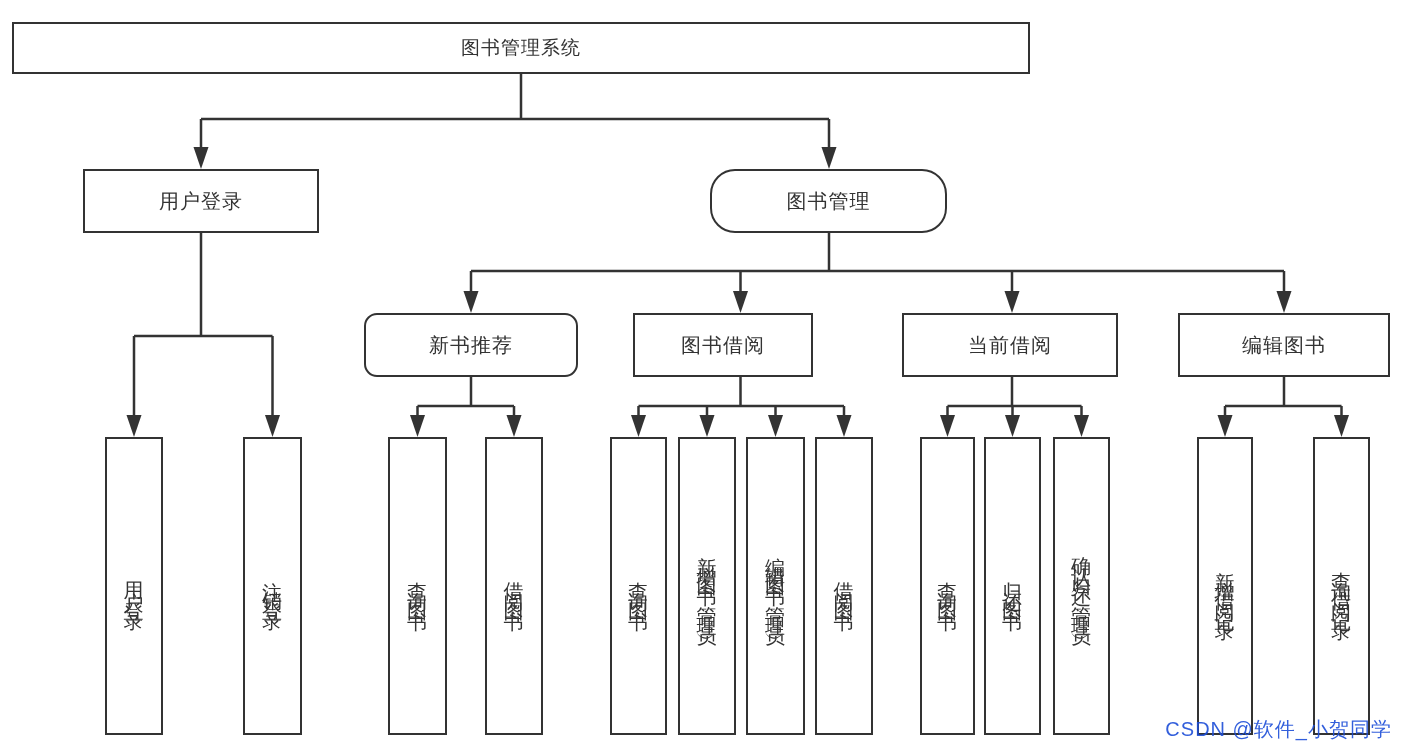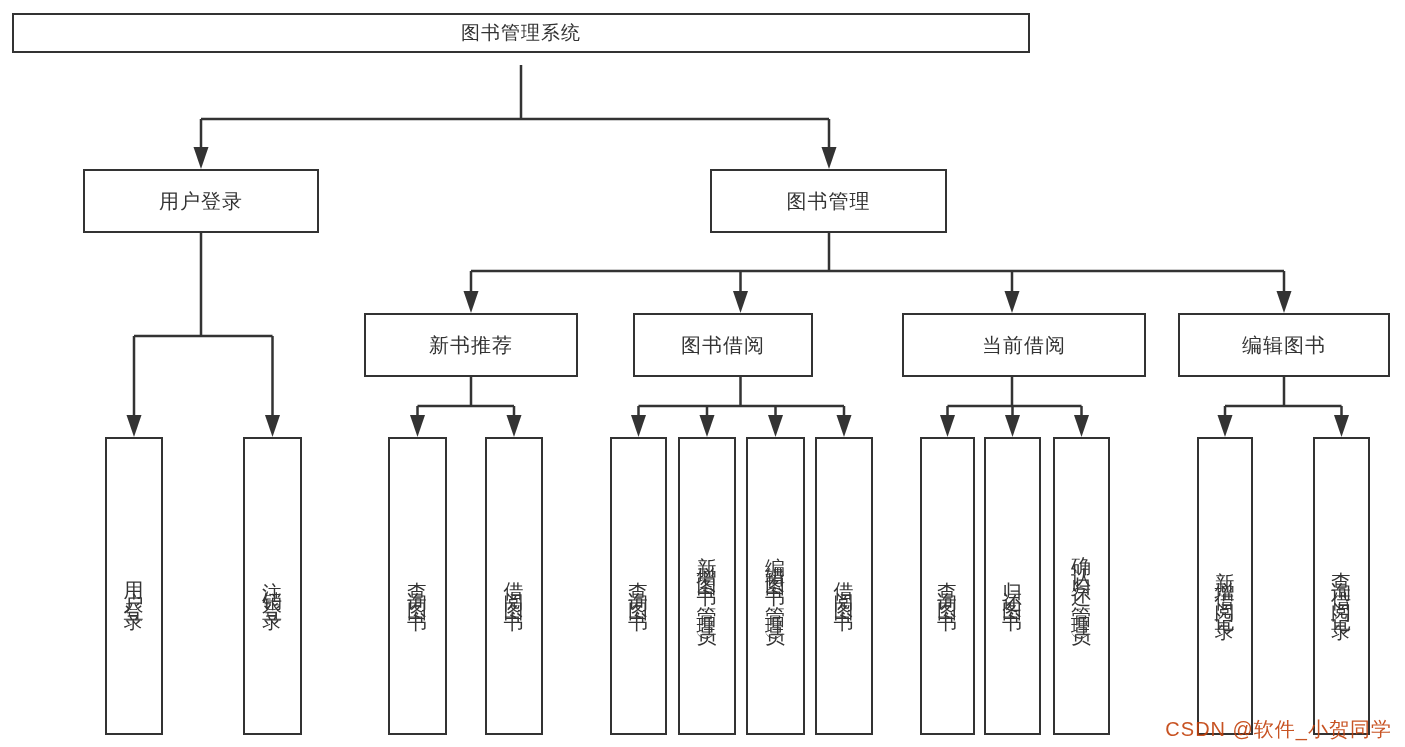--- a/index.html
+++ b/index.html
@@ -45,21 +45,21 @@
     letter-spacing: 10px;
     line-height: 1;
     color: #333333;
     white-space: nowrap;
   }
   .watermark {
     position: absolute;
     right: 13px;
     bottom: 4px;
     font-size: 20px;
-    color: #c2410c;
+    color: #1d4ed8;
     opacity: 0.9;
     letter-spacing: 1px;
     z-index: 5;
   }
 </style>
 </head>
 <body>
 
 <div class="canvas">
 
@@ -96,38 +96,38 @@
       <polygon points="768,415 783,415 775.5,437"></polygon>
       <polygon points="836.5,415 851.5,415 844,437"></polygon>
       <polygon points="940,415 955,415 947.5,437"></polygon>
       <polygon points="1005,415 1020,415 1012.5,437"></polygon>
       <polygon points="1074,415 1089,415 1081.5,437"></polygon>
       <polygon points="1217.5,415 1232.5,415 1225,437"></polygon>
       <polygon points="1334,415 1349,415 1341.5,437"></polygon>
     </g>
   </svg>
 
-  <div class="box hbox root" style="left:12px; top:13px; width:1018px; height:40px;text-align:right;">
+  <div class="box hbox root" style="left:12px; top:22px; width:1018px; height:52px;text-align:right;">
     <span>图书管理系统</span>
   </div>
 
   <div class="box hbox" style="left:83px; top:169px; width:236px; height:64px;">
     <span>用户登录</span>
   </div>
-  <div class="box hbox" style="left:710px; top:169px; width:237px; height:64px;">
+  <div class="box hbox" style="left:710px; top:169px; width:237px; height:64px;border-radius:25px;">
     <span>图书管理</span>
   </div>
 
-  <div class="box hbox" style="left:364px; top:313px; width:214px; height:64px;">
+  <div class="box hbox" style="left:364px; top:313px; width:214px; height:64px;border-radius:13px;">
     <span>新书推荐</span>
   </div>
   <div class="box hbox" style="left:633px; top:313px; width:180px; height:64px;">
     <span>图书借阅</span>
   </div>
-  <div class="box hbox" style="left:902px; top:313px; width:244px; height:64px;">
+  <div class="box hbox" style="left:902px; top:313px; width:216px; height:64px;">
     <span>当前借阅</span>
   </div>
   <div class="box hbox" style="left:1178px; top:313px; width:212px; height:64px;">
     <span>编辑图书</span>
   </div>
 
   <div class="box vbox" style="left:105px; top:437px; width:58px; height:298px;">
     <span>用户登录</span>
   </div>
   <div class="box vbox" style="left:243px; top:437px; width:59px; height:298px;">

